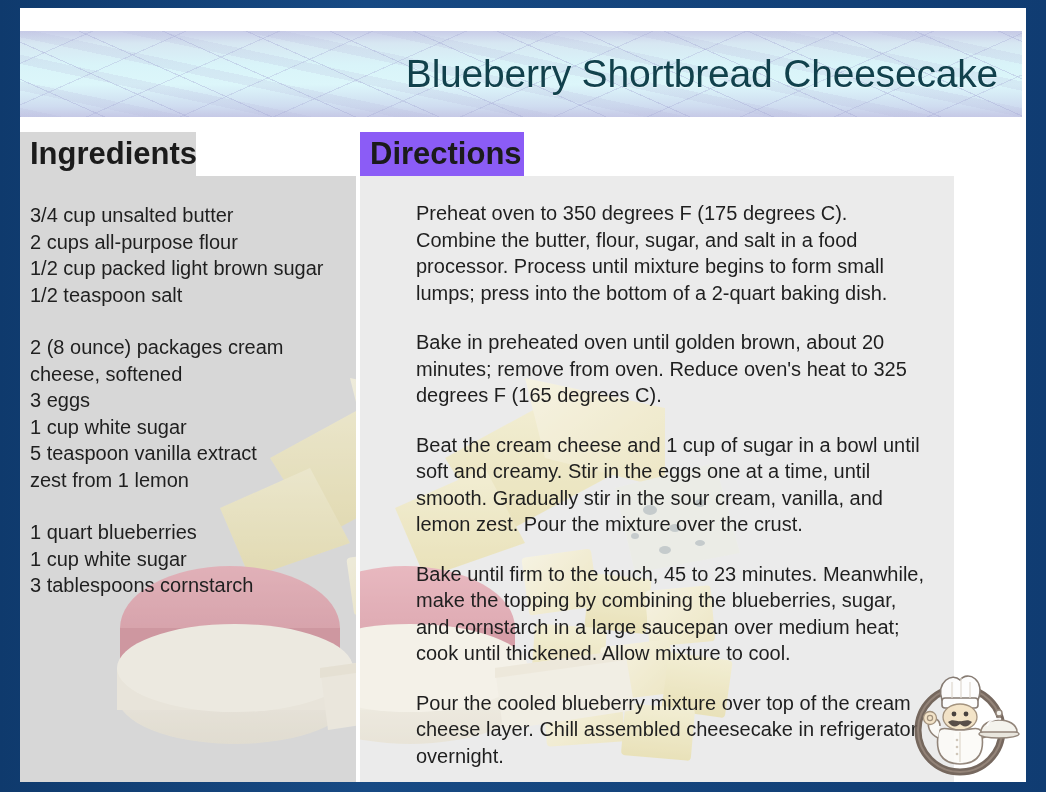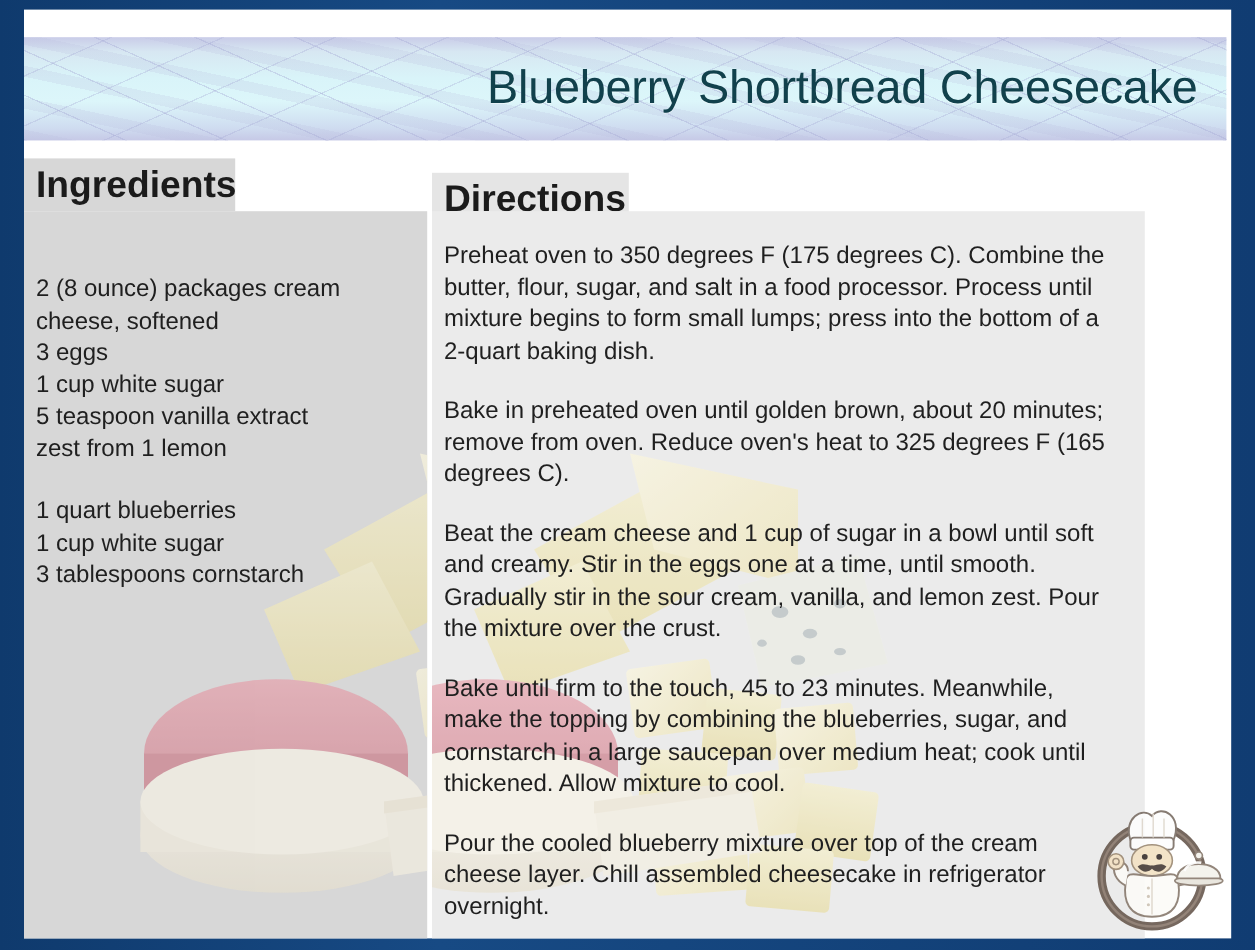--- a/index.html
+++ b/index.html
@@ -61,41 +61,42 @@
     opacity:.62;
   }
 
   
   .sect-head {
     position:absolute;
     height:44px;
     background:#d7d7d7;
     display:flex; align-items:center;
   }
-  .sect-head.light { background:#e5e5e5;margin-top:12px; }
+  .sect-head.light { background:#8b5cf6; }
   .sect-head span {
     font-size:31px; font-weight:700; color:#1b1b1b;
     padding-left:10px; white-space:nowrap;
   }
 
   #ing-head  { left:0px;   top:124px; width:176px; }
   #dir-head  { left:340px; top:124px; width:164px; }
 
   
   .panel {
     position:absolute;
     overflow:hidden;
   }
   #ing-body {
     left:0px; top:168px; width:336px; height:606px;
     background:#d7d7d7;
   }
   #dir-body {
     left:340px; top:168px; width:594px; height:606px;
     background:#ebebeb;
+    padding-left:46px;
   }
 
   .panel-inner {
     position:relative;
     z-index:2;
     padding:26px 14px 0 10px;
   }
 
   
   .ing-line {
@@ -195,20 +196,26 @@
           <rect x="470" y="318" width="64" height="58" rx="4" fill="url(#chA)" transform="rotate(8 502 347)"></rect>
           <rect x="350" y="352" width="78" height="54" rx="4" fill="url(#chB)" transform="rotate(-4 389 379)"></rect>
           <rect x="428" y="368" width="70" height="52" rx="4" fill="url(#chA)" transform="rotate(5 463 394)"></rect>
 
           <polygon points="300,330 430,312 440,372 308,392" fill="#f6f0e0"></polygon>
           <polygon points="300,330 430,312 430,322 300,340" fill="#efe7d2"></polygon>
         </g>
       </svg>
 
       <div class="panel-inner">
+        <div>
+          <div class="ing-line">3/4 cup unsalted butter</div>
+          <div class="ing-line">2 cups all-purpose flour</div>
+          <div class="ing-line">1/2 cup packed light brown sugar</div>
+          <div class="ing-line">1/2 teaspoon salt</div>
+        </div>
         <div class="ing-gap"></div>
         <div>
           <div class="ing-line">2 (8 ounce) packages cream</div>
           <div class="ing-line">cheese, softened</div>
           <div class="ing-line">3 eggs</div>
           <div class="ing-line">1 cup white sugar</div>
           <div class="ing-line">5 teaspoon vanilla extract</div>
           <div class="ing-line">zest from 1 lemon</div>
         </div>
         <div class="ing-gap"></div>

